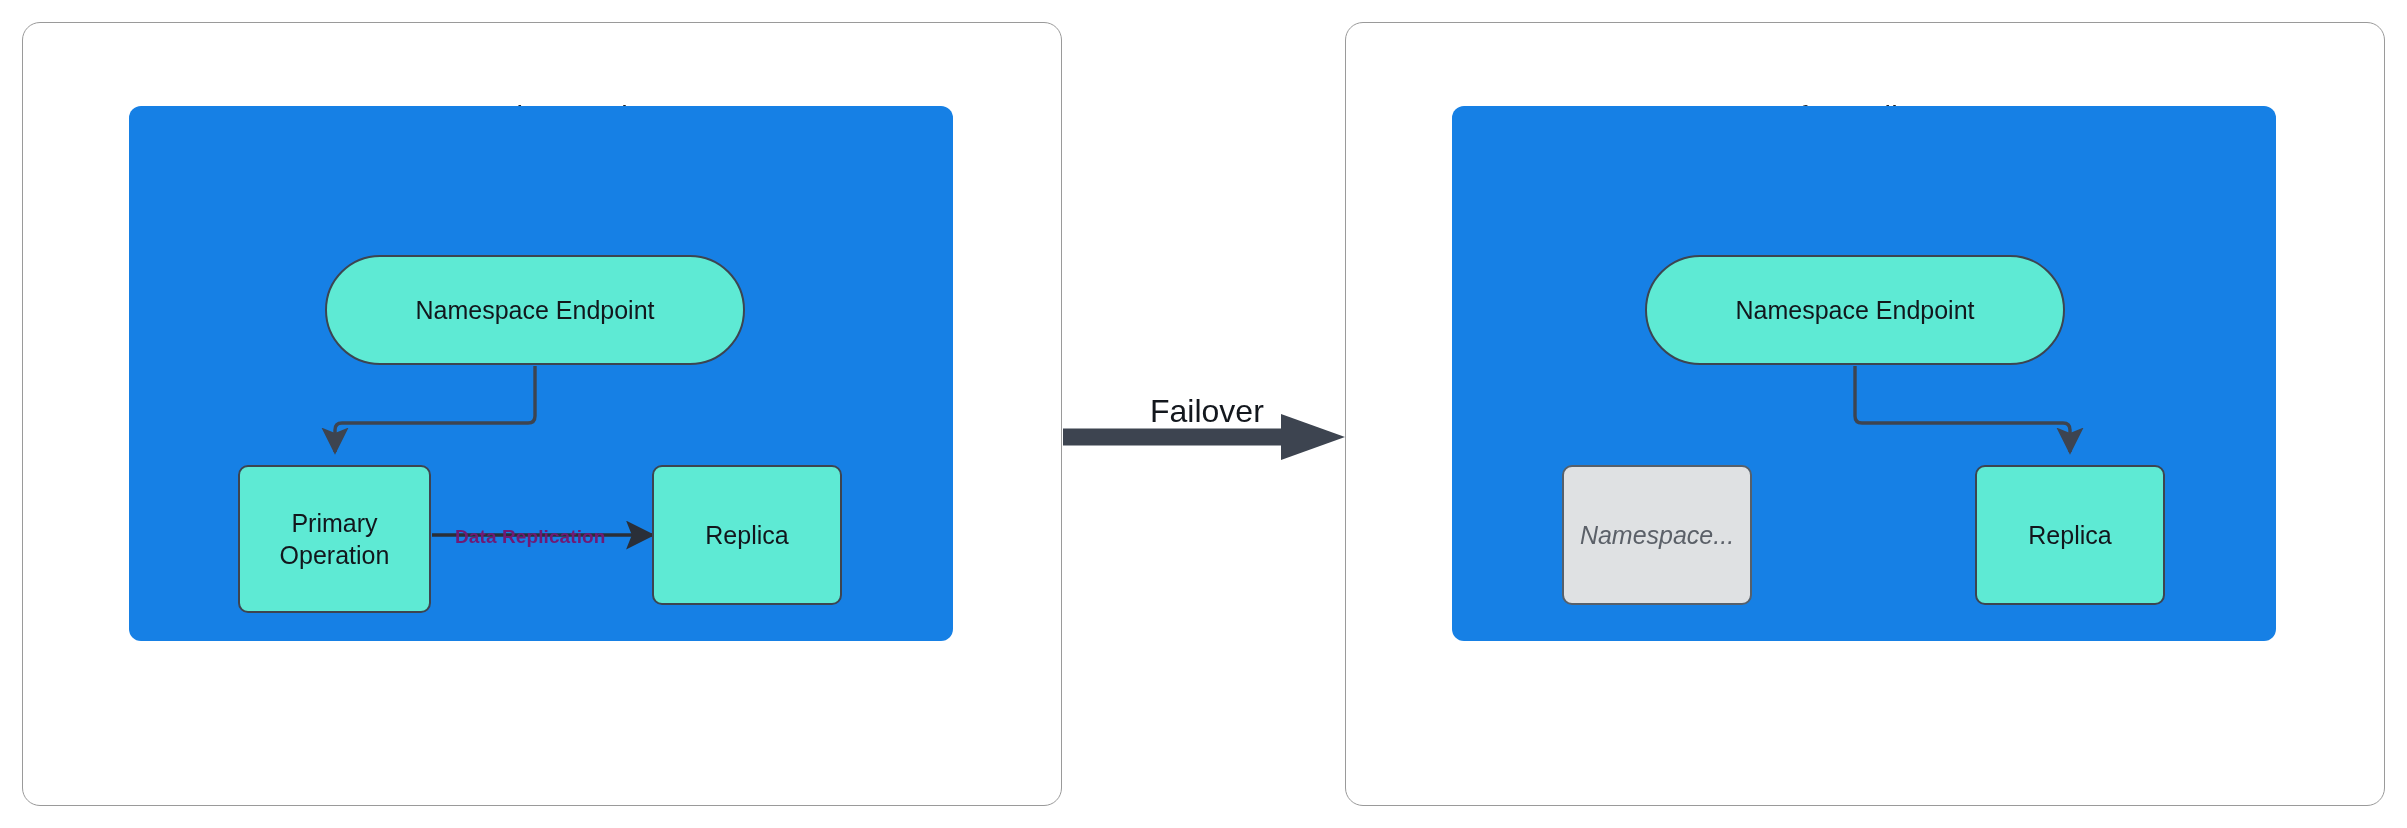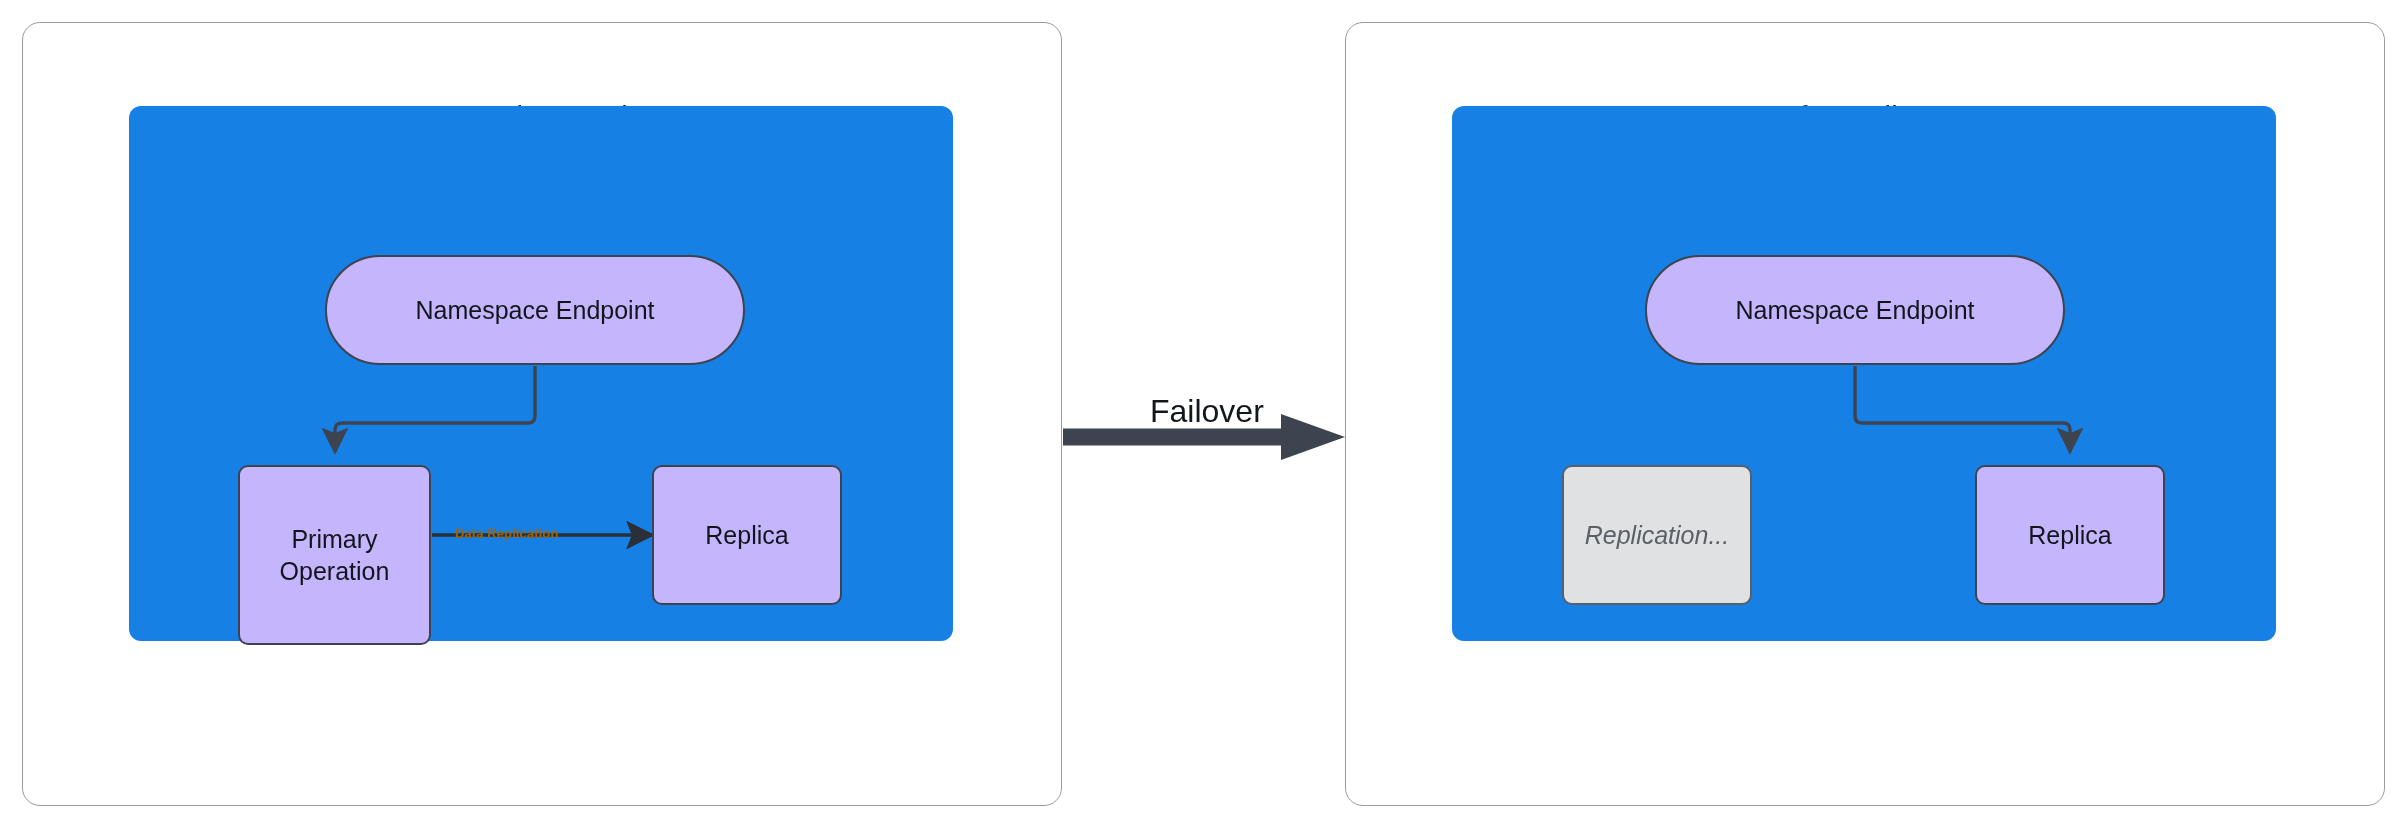--- a/index.html
+++ b/index.html
@@ -41,56 +41,56 @@
   #bluebox-left {left:128px; top:165px; width:824px; height:535px;}
   #bluebox-right{left:1452px;top:165px; width:824px; height:535px;}
 
   .node{
     position:absolute;
     box-sizing:border-box;
     display:flex;
     align-items:center;
     justify-content:center;
     text-align:center;
-    background:#c4b5fd;
+    background:#5eead4;
     border:2.4px solid #3d4450;
     color:#12161c;
     font-size:25px;
     line-height:1.28;
     z-index:4;
   }
   .pill{border-radius:64px;}
   .rect{border-radius:10px;}
 
   .node-recovering{
     background:#dfe1e3;
     border:2.2px solid #56606b;
     color:#5b6068;
     font-style:italic;
   }
 
   
   #ns-left   {left:325px; top:255px; width:420px; height:110px;}
-  #primary   {left:238px; top:465px; width:193px; height:180px;}
+  #primary   {left:238px; top:465px; width:193px; height:148px;}
   #replica-l {left:652px; top:465px; width:190px; height:140px;}
 
   
   #ns-right  {left:1645px;top:255px; width:420px; height:110px;}
   #recovering{left:1562px;top:465px; width:190px; height:140px;}
   #replica-r {left:1975px;top:465px; width:190px; height:140px;}
 
   
   svg.wire{position:absolute;left:0;top:0;width:2407px;height:828px;pointer-events:none;z-index:3;}
 
   .repl-label{
     position:absolute;
     z-index:6;
-    font-size:13px;
+    font-size:19px;
     font-weight:bold;
-    color:#a16207;
+    color:#701a75;
     white-space:nowrap;
     letter-spacing:.1px;
   }
   #data-replication-label{left:455px;top:526px;}
 
   .failover-label{
     position:absolute;
     z-index:6;
     font-size:32px;
     color:#13171d;
@@ -150,21 +150,21 @@
     <span>Replica</span>
   </div>
 
   <div class="repl-label" id="data-replication-label">Data Replication</div>
 
   <div class="node pill" id="ns-right">
     <span>Namespace Endpoint</span>
   </div>
 
   <div class="node rect node-recovering" id="recovering">
-    <span>Replication...</span>
+    <span>Namespace...</span>
   </div>
 
   <div class="node rect" id="replica-r">
     <span>Replica</span>
   </div>
 
   <div class="failover-label" id="failover-label">Failover</div>
 
 </div>
 

